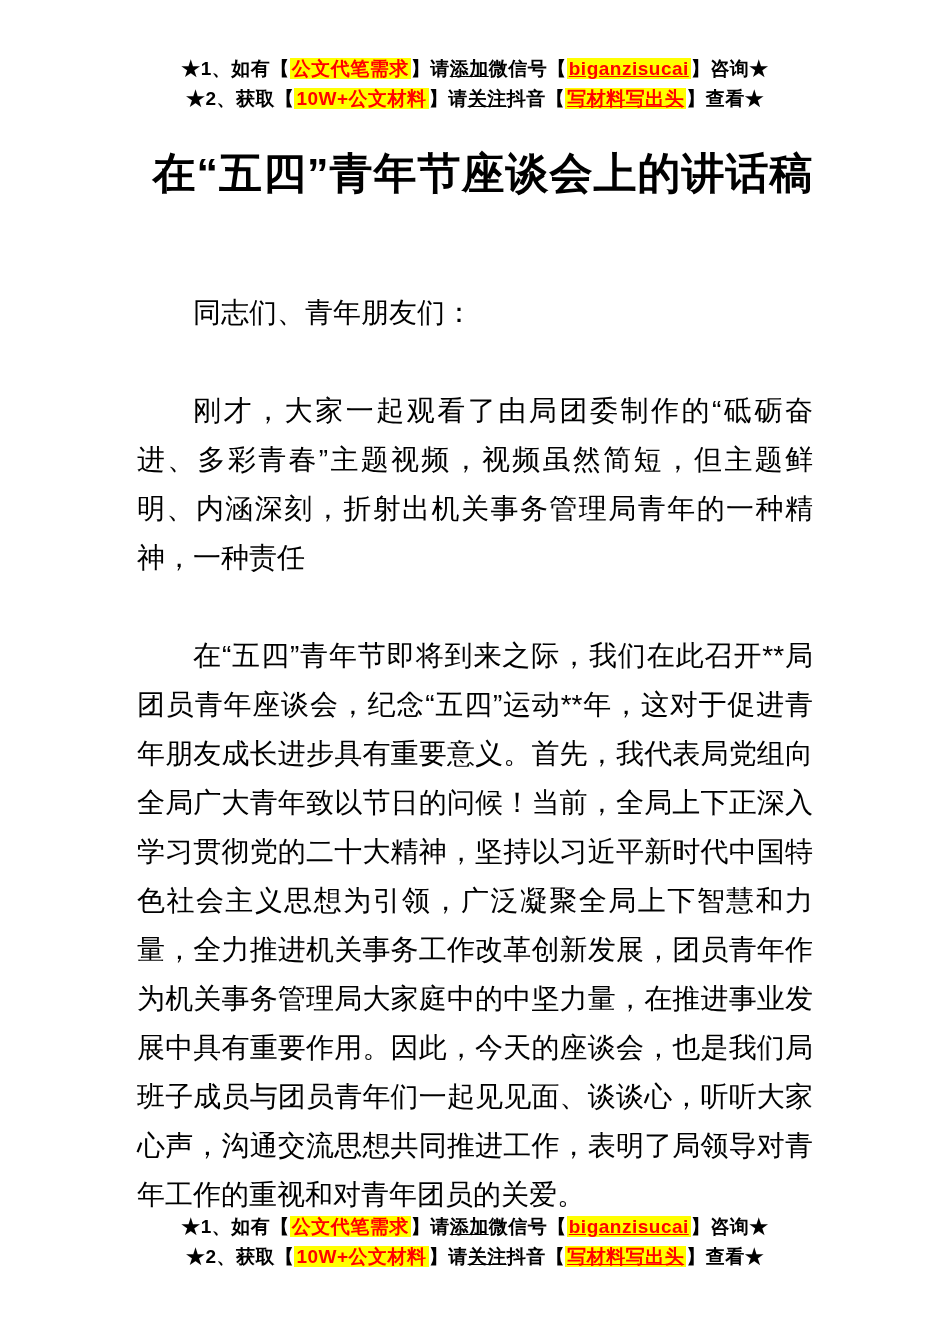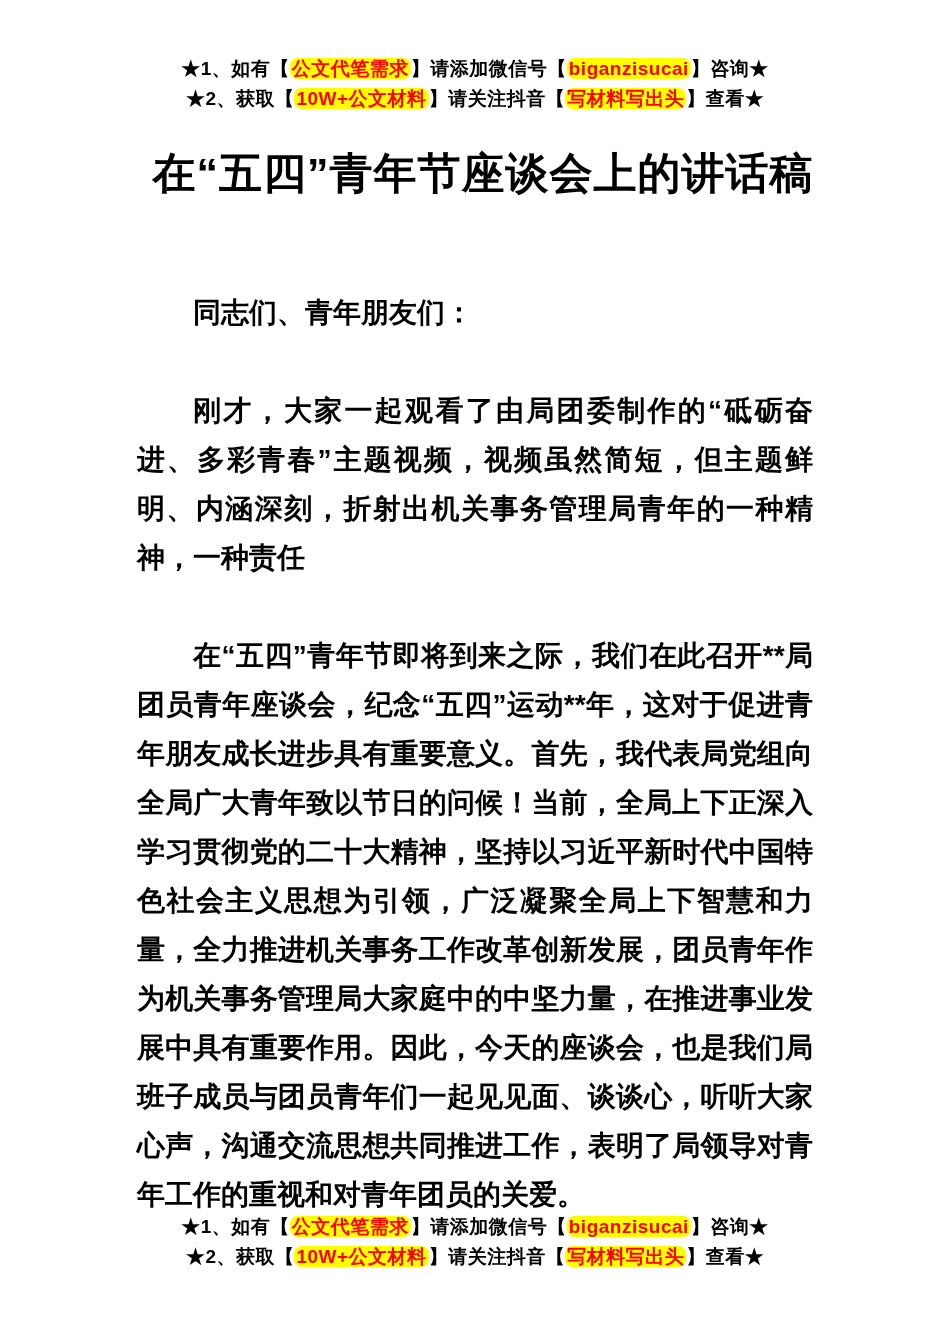--- a/index.html
+++ b/index.html
@@ -26,45 +26,44 @@
     font-weight: 800;
     line-height: 30px;
     letter-spacing: 0.5px;
     white-space: nowrap;
   }
   .promo-header { top: 54px; }
   .promo-footer { top: 1212px; }
   .hl {
     background: var(--hl-yellow, #ffff00);
     padding: 0 2px;
-    border-radius: 8px;
   }
   .red { color: var(--accent-red, #ff0000); }
-  .u { }
+  .u { text-decoration: underline; }
   
   .doc-title {
     position: absolute;
     top: 134px;
     left: 0;
     width: 100%;
     margin: 8px;
     text-align: center;
     font-size: 43px;
     font-weight: 800;
     line-height: 62px;
     letter-spacing: 1px;
   }
   
   .doc-body {
     position: absolute;
     top: 288px;
     left: 137px;
     width: 676px;
     font-size: 28px;
-    font-weight: 700;
+    font-weight: 400;
     line-height: 49px;
     text-align: justify;
     text-justify: inter-ideograph;
   }
   .doc-body p {
     margin: 0 0 49px 0;
     text-indent: 2em;
   }
   .doc-body p:last-child { margin-bottom: 0; }
 </style>

